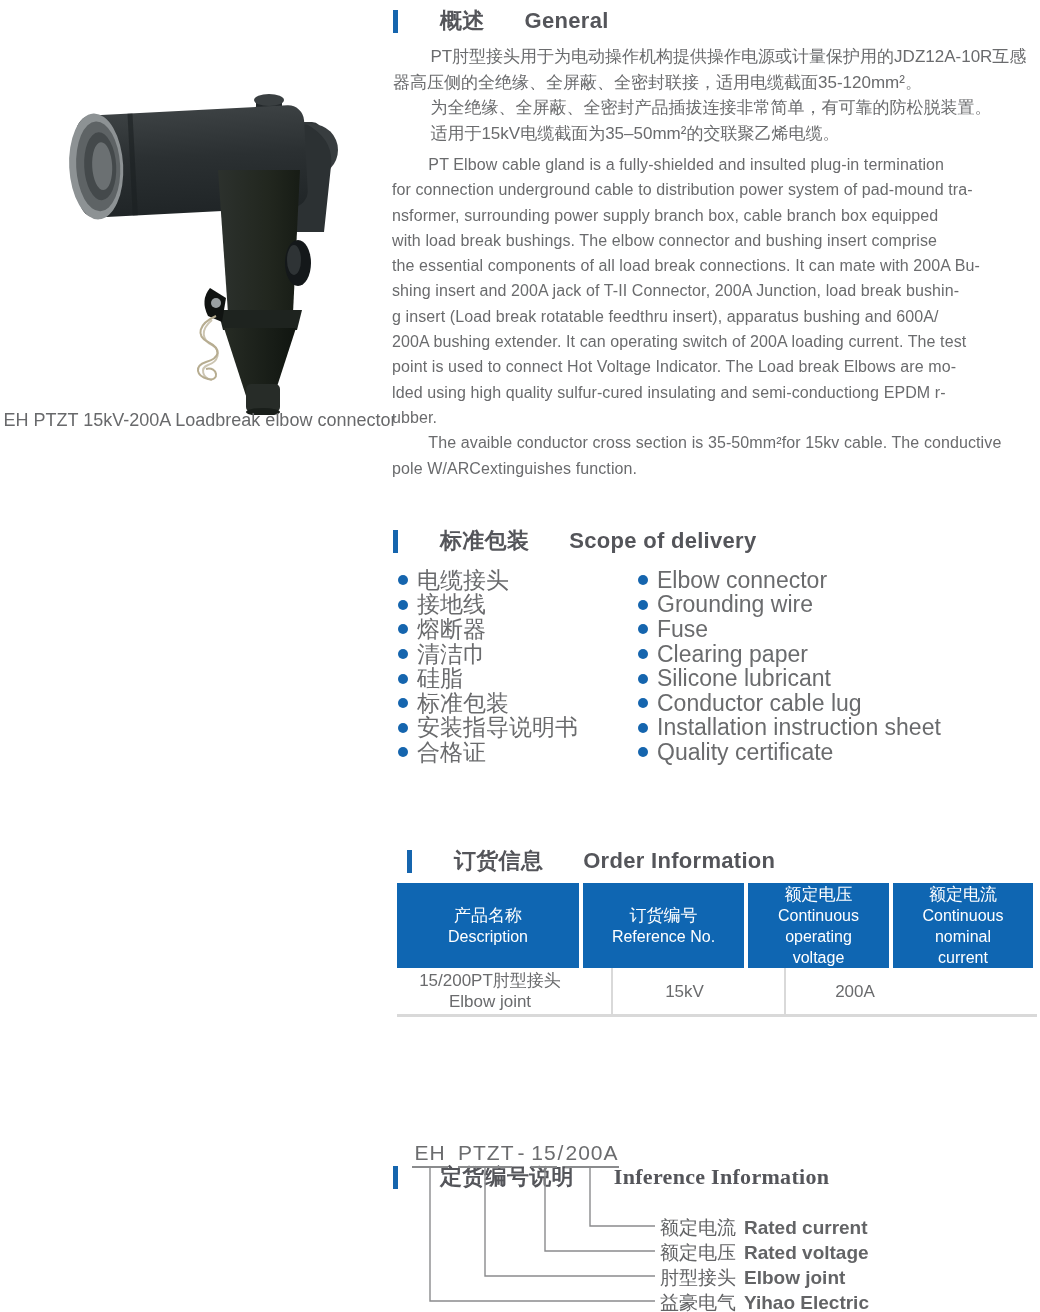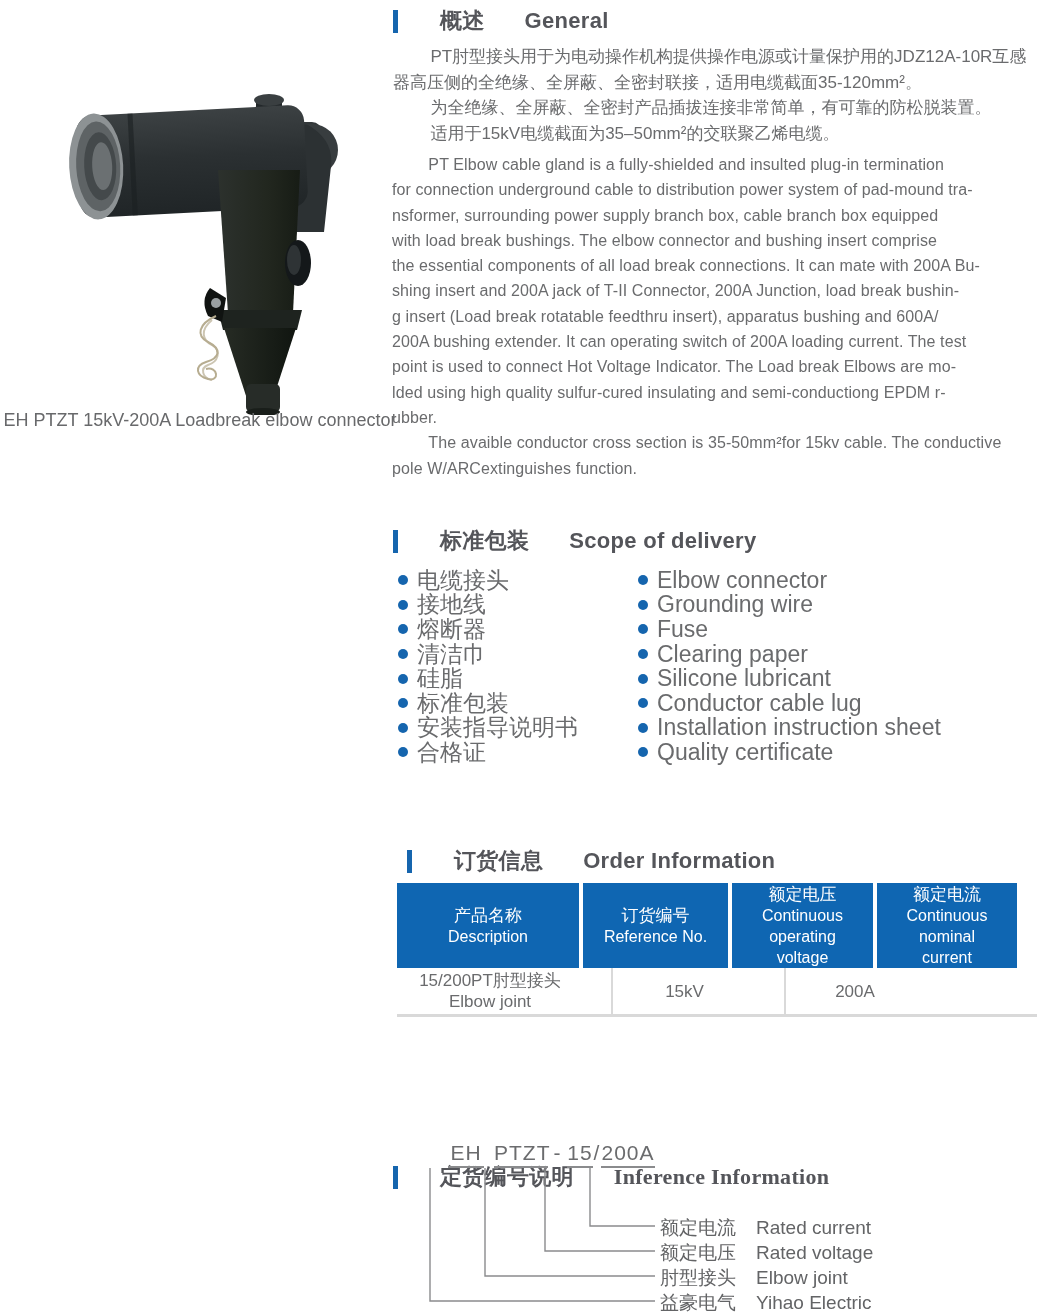--- a/index.html
+++ b/index.html
@@ -32,35 +32,35 @@
   .dl-grid{position:absolute;left:398px;top:568px;width:640px;display:grid;grid-template-columns:240px auto;grid-auto-rows:24.6px;align-items:center;font-size:23px;color:var(--body);}
   .dl-cell{display:flex;align-items:center;white-space:nowrap;}
   .dot{display:inline-block;width:10px;height:10px;border-radius:50%;background:var(--accent);margin-right:9px;flex:0 0 auto;}
 
   
   .otable{position:absolute;left:397px;top:883px;width:640px;border-bottom:3px solid var(--border);}
   .thead{display:flex;column-gap:4px;}
   .th{background:var(--tableblue);color:#fff;height:85px;display:flex;flex-direction:column;align-items:center;justify-content:center;text-align:center;line-height:21px;}
   .th .h-zh{font-size:17px;}
   .th .h-en{font-size:16px;white-space:pre-line;}
-  .h0{width:182px}.h1{width:145px}.h2{width:141px}.h3{width:140px}
+  .h0{width:182px}.h1{width:161px}.h2{width:141px}.h3{width:140px}
   .trow{display:flex;gap:28px;}
   .td{height:46px;display:flex;align-items:center;justify-content:center;text-align:center;font-size:17px;line-height:21px;color:var(--body);white-space:pre-line;}
   .d0{width:186px}.d1{width:169px}.d2{width:145px}.d3{width:140px}
   .d1,.d2,.d3{border-left:2px solid var(--border);}
 
   
-  .code{position:absolute;left:412px;top:1141px;font-size:21px;color:#6b6c6e;letter-spacing:1px;white-space:nowrap;margin-left:36px;}
+  .code{position:absolute;left:412px;top:1141px;font-size:21px;color:#6b6c6e;letter-spacing:1px;white-space:nowrap;}
   .code .seg{display:inline-block;text-align:center;border-bottom:2px solid #8a8b8d;padding-bottom:1px;}
   .code .sep{display:inline-block;text-align:center;}
   .w36{width:36px}.w54{width:54px}.w26{width:26px}.w19{width:19px}.w8{width:8px}
   .gap10{display:inline-block;width:10px;}
   .conn{position:absolute;left:393px;top:1168px;}
   .dg-label{position:absolute;left:660px;font-size:19px;color:#636466;white-space:nowrap;}
-  .dg-label .en{margin-left:20px;}
+  .dg-label .en{margin-left:8px;font-weight:bold;}
 </style>
 </head>
 <body>
 
 <div class="page">
 
   <figure class="figure">
     <svg width="300" height="345" viewBox="0 0 300 345">
       <defs>
         <linearGradient id="gBarrel" x1="0" y1="0" x2="0" y2="1">

